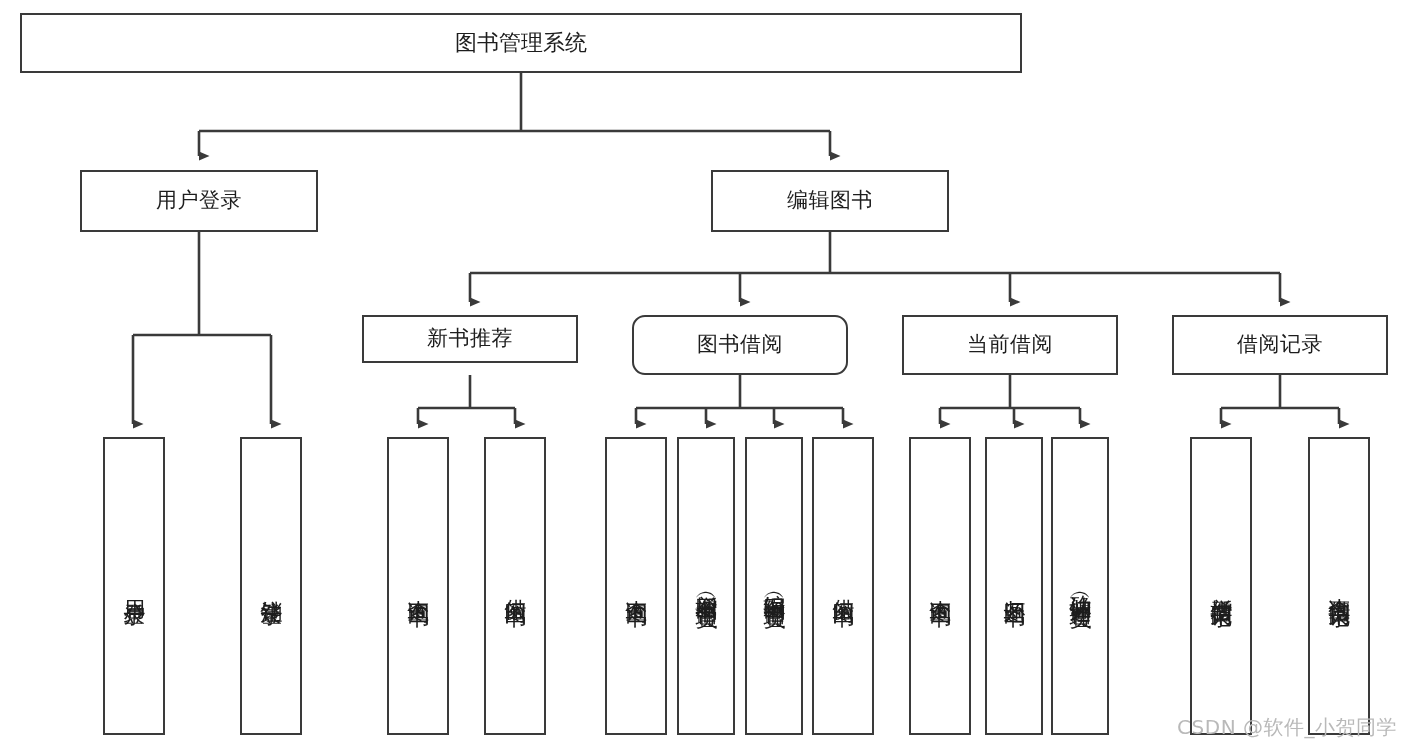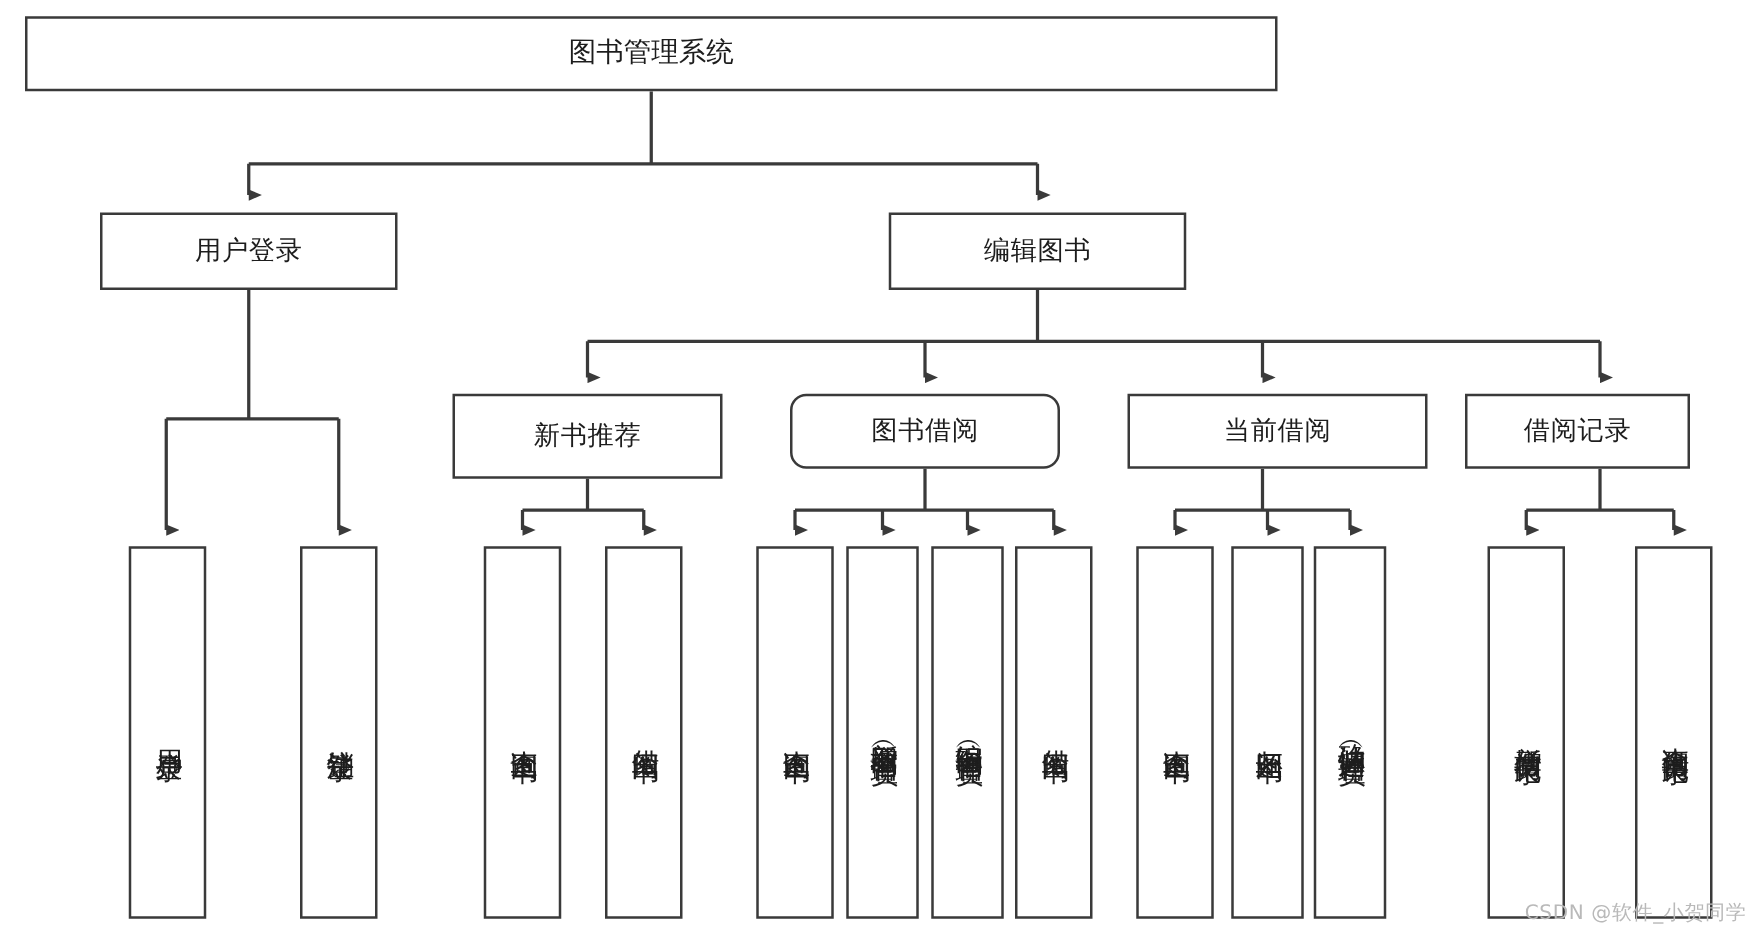--- a/index.html
+++ b/index.html
@@ -56,21 +56,21 @@
   .node.v .lbl {
     writing-mode: vertical-rl;
     text-orientation: upright;
     display: block;
     white-space: nowrap;
   }
   .watermark {
     position: absolute;
     right: 8px;
     bottom: 6px;
-    font-size: 16px;
+    font-size: 20px;
     color: #b9b9b9;
     letter-spacing: 0.5px;
     white-space: nowrap;
   }
 </style>
 </head>
 <body>
 
 <div id="canvas">
 
@@ -128,30 +128,30 @@
     <span class="lbl">图书管理系统</span>
   </div>
 
   <div class="node h" style="left:80px; top:170px; width:238px; height:62px;">
     <span class="lbl">用户登录</span>
   </div>
   <div class="node h" style="left:711px; top:170px; width:238px; height:62px;">
     <span class="lbl">编辑图书</span>
   </div>
 
-  <div class="node h" style="left:362px; top:315px; width:216px; height:68px;">
+  <div class="node h" style="left:362px; top:315px; width:216px; height:48px;">
     <span class="lbl">新书推荐</span>
   </div>
   <div class="node h" style="left:632px; top:315px; width:216px; height:60px;border-radius:13px;">
     <span class="lbl">图书借阅</span>
   </div>
-  <div class="node h" style="left:902px; top:315px; width:240px; height:60px;text-align:center;">
+  <div class="node h" style="left:902px; top:315px; width:216px; height:60px;text-align:center;">
     <span class="lbl">当前借阅</span>
   </div>
-  <div class="node h" style="left:1172px; top:315px; width:180px; height:60px;">
+  <div class="node h" style="left:1172px; top:315px; width:216px; height:60px;">
     <span class="lbl">借阅记录</span>
   </div>
 
   <div class="node v" style="left:103px; top:437px; width:62px; height:298px;">
     <span class="lbl">用户登录</span>
   </div>
   <div class="node v" style="left:240px; top:437px; width:62px; height:298px;">
     <span class="lbl">注销登录</span>
   </div>
 

